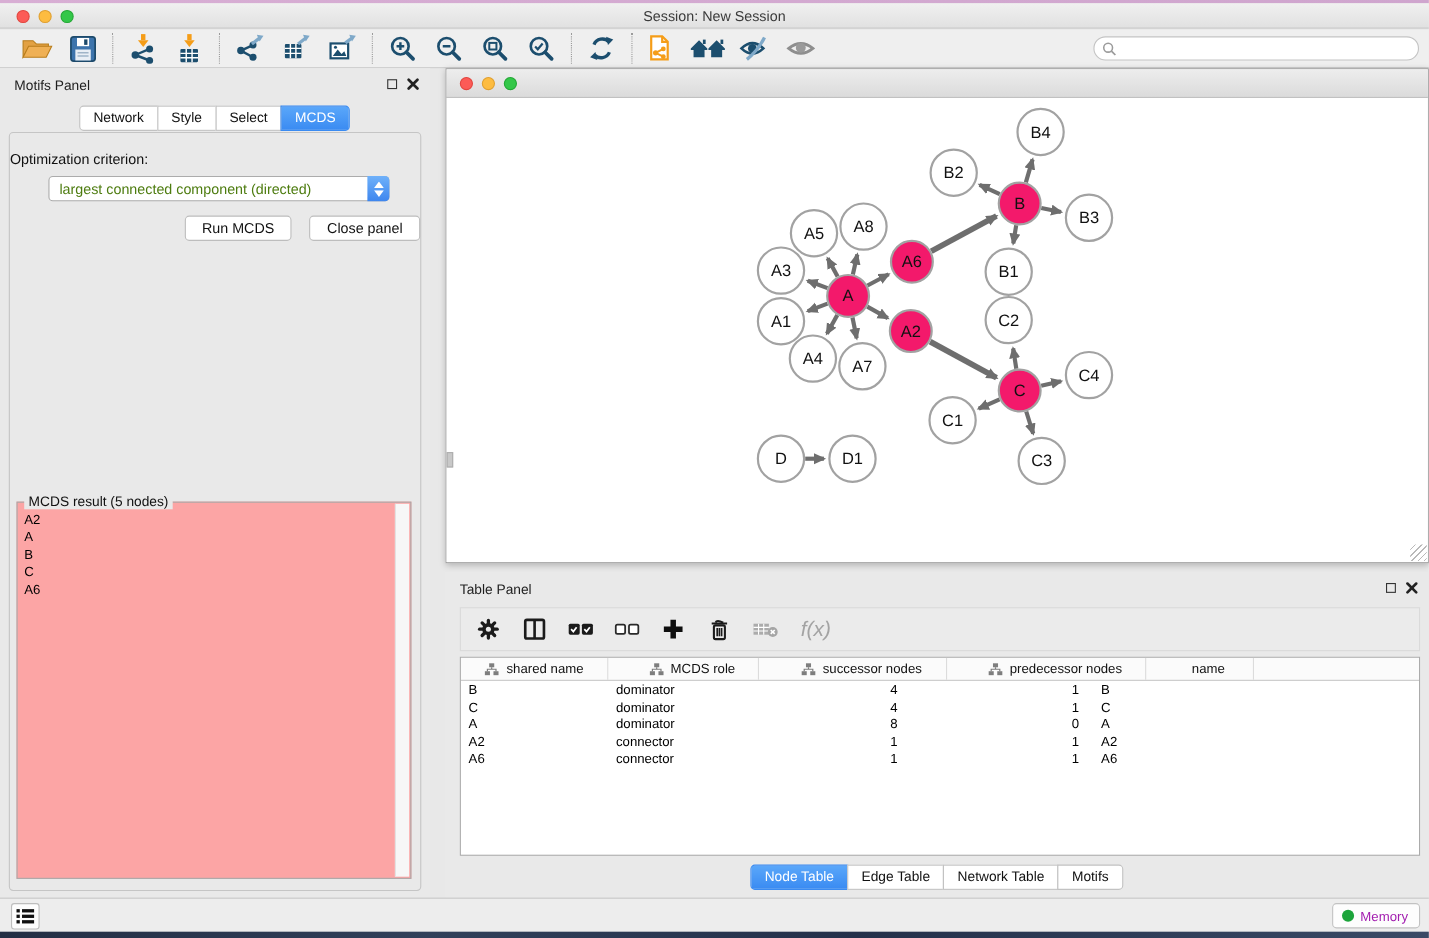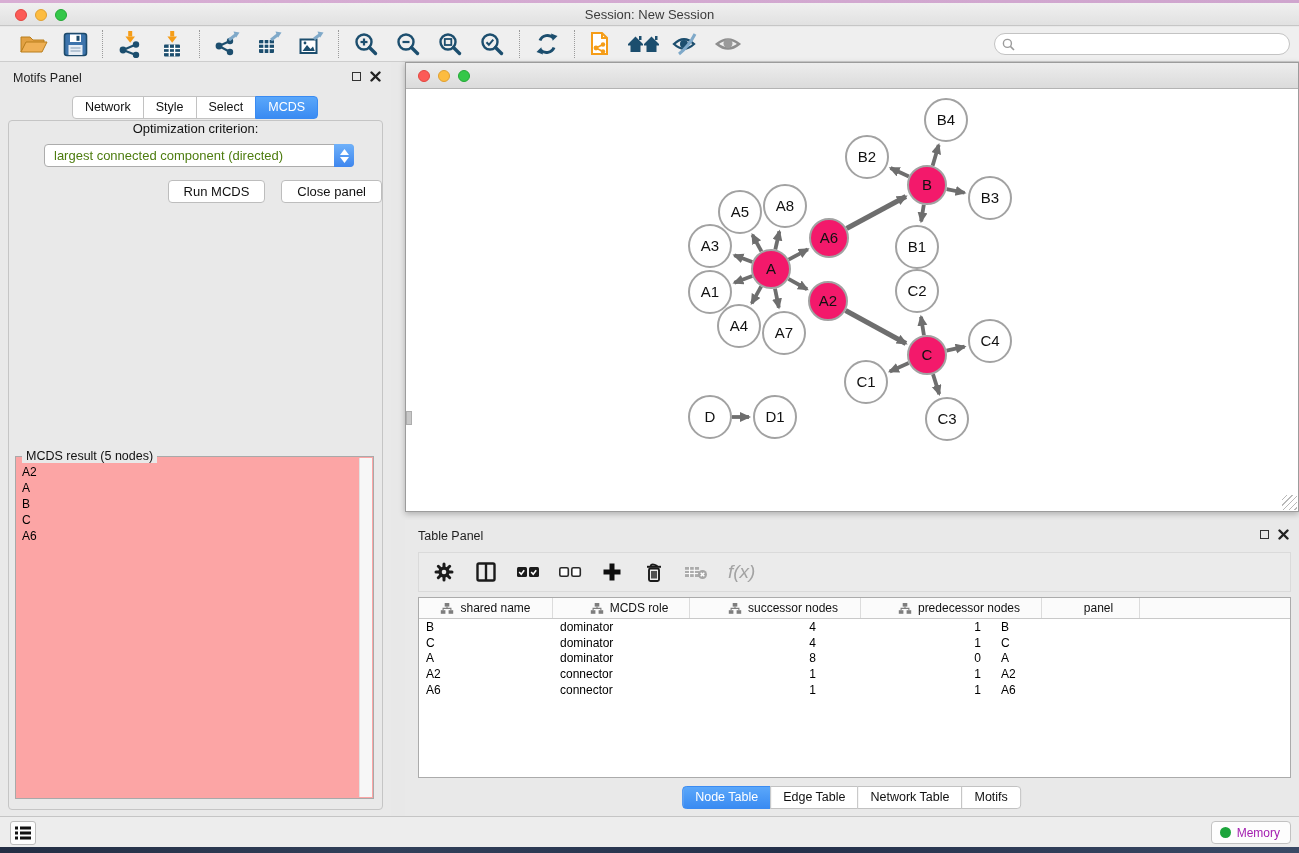--- a/index.html
+++ b/index.html
@@ -31,21 +31,21 @@
   .panel-head { position:relative; height:30px; }
   .panel-head .ph-title { position:absolute; left:13px; top:9px; font-size:12.5px; color:#1E1E1E; }
   .panel-head .ph-icons { position:absolute; right:10px; top:9px; display:flex; gap:9px; align-items:center; }
   .float-box { width:9px; height:9px; border:1.5px solid #333; display:block; }
   .tabs-row { position:absolute; top:34px; left:0; right:0; display:flex; justify-content:center; }
   .tab { font-size:12.5px; padding:3px 12px 4px; background:#FFF; border:1px solid #C2C2C2; color:#111; margin-left:-1px; }
   .tab:first-child { border-radius:4px 0 0 4px; }
   .tab:last-child { border-radius:0 4px 4px 0; }
   .tab.active { background:linear-gradient(#5AA7FA,#3A8BF2); border-color:#3A8BF2; color:#FFF; }
   .cp-content { position:absolute; left:8px; right:8px; top:58px; bottom:6px; border:1px solid #C5C5C5; border-radius:4px; background:#E9E9E9; }
-  .opt-label { text-align:center; font-size:13px; color:#111; }
+  .opt-label { margin-top:16px; text-align:left; font-size:13px; color:#111; }
   .dropdown { position:relative; margin:8px 28px 0 35px; height:23px; background:#FFF; border:1px solid #ACACAC; border-radius:4px; font-size:13px; display:flex; align-items:center; padding-left:9px; color:#4d7c0f; }
   .dd-stepper { position:absolute; right:-1px; top:-1px; bottom:-1px; width:20px; border-radius:0 4px 4px 0; background:linear-gradient(#6FB1FA,#3E86EE); display:flex; flex-direction:column; align-items:center; justify-content:center; gap:2px; }
   .dd-stepper svg { display:block; }
   .btn-row { display:flex; justify-content:flex-end; gap:16px; margin-top:13px; }
   .pbtn { height:23px; padding:0 15px; background:#FFF; border:1px solid #BDBDBD; border-radius:4px; font-size:13px; color:#111; display:flex; align-items:center; }
   .result-group { position:absolute; left:6px; right:8px; top:335px; bottom:10px; border:1px solid #A9A9A9; background:#fca5a5; }
   .result-legend { position:absolute; top:-8px; left:6px; background:#E9E9E9; padding:0 4px; font-size:12.5px; color:#111; }
   .result-list { position:absolute; inset:2px 15px 2px 2px; padding:5px 4px; font-size:12px; line-height:16px; color:#000; overflow:hidden; }
   .result-scroll { position:absolute; top:1px; bottom:1px; right:1px; width:13px; background:#F7F7F7; border-left:1px solid #E2E2E2; }
 
@@ -554,21 +554,21 @@
           <div class="t-h" style="width: 165px;">
             <svg width="14" height="13" viewBox="0 0 14 13">
               <rect x="4.7" y="1" width="4.6" height="3.6" fill="#7E7E7E"></rect>
               <rect x="0.8" y="8.2" width="4.6" height="3.6" fill="#7E7E7E"></rect>
               <rect x="8.6" y="8.2" width="4.6" height="3.6" fill="#7E7E7E"></rect>
               <path d="M7 4.6 V6.4 M3.1 8.2 V6.4 H10.9 V8.2" fill="none" stroke="#7E7E7E" stroke-width="1.1"></path>
             </svg>
             <span>predecessor nodes</span>
           </div>
           <div class="t-h" style="width: 82px;">
-            <span>panel</span>
+            <span>name</span>
           </div>
           <div class="t-h" style="flex: 1 1 0%;"></div>
         </div>
       <div>
           <div class="t-row">
             <div class="t-c" style="width: 134px;">B</div>
             <div class="t-c" style="width: 121px;">dominator</div>
             <div class="t-c num" style="width: 155px;">4</div>
             <div class="t-c num" style="width: 165px;">1</div>
             <div class="t-c" style="width: 82px;">B</div>

